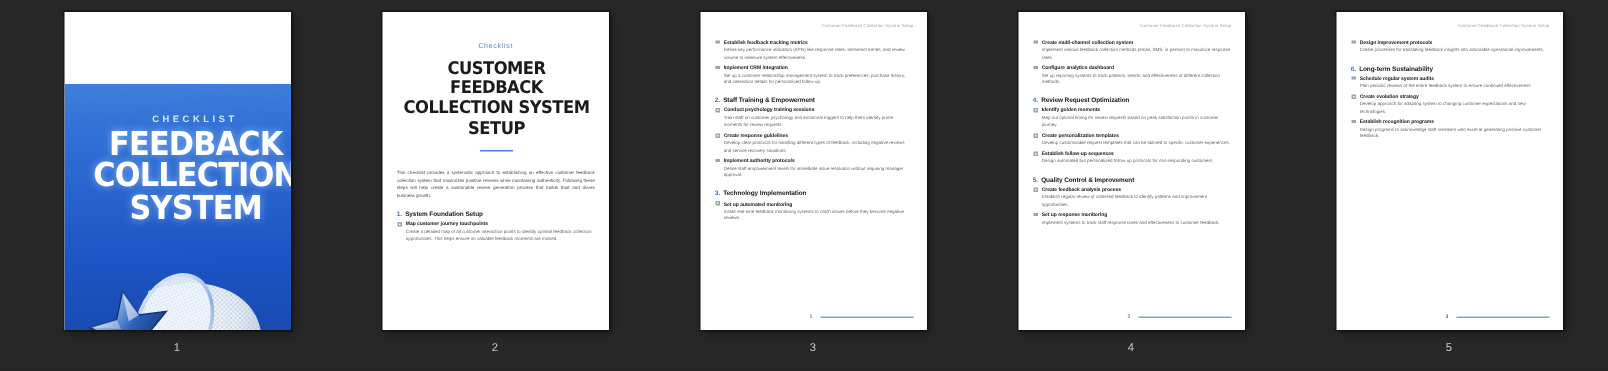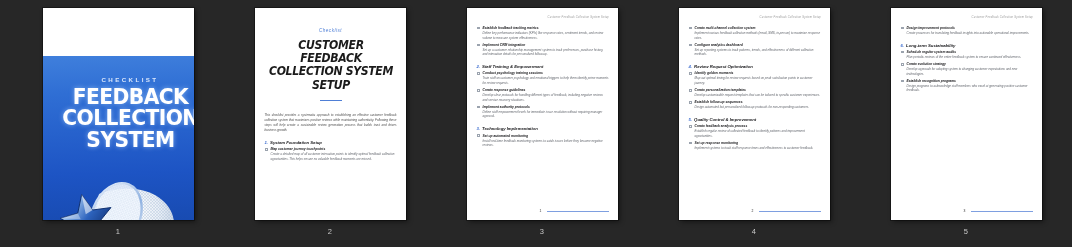--- a/index.html
+++ b/index.html
@@ -74,21 +74,21 @@
   .cover-title span { display: block; }
   .cover-art {
     position: absolute;
     left: 0; right: 0; bottom: -4px;
     height: 108px;
   }
 
   
   .doc-inner {
     position: absolute;
-    left: 10px; right: 9px; top: 8px; bottom: 8px; font-style: italic;
+    left: 10px; right: 9px; top: 8px; bottom: 8px;
   }
   .run-head {
     font-size: 2.6px;
     color: #9a9a9a;
     text-align: right;
     letter-spacing: 0.15px;
     margin-bottom: 7px;
     transform: scale(1.05);
     transform-origin: right top;
   }

